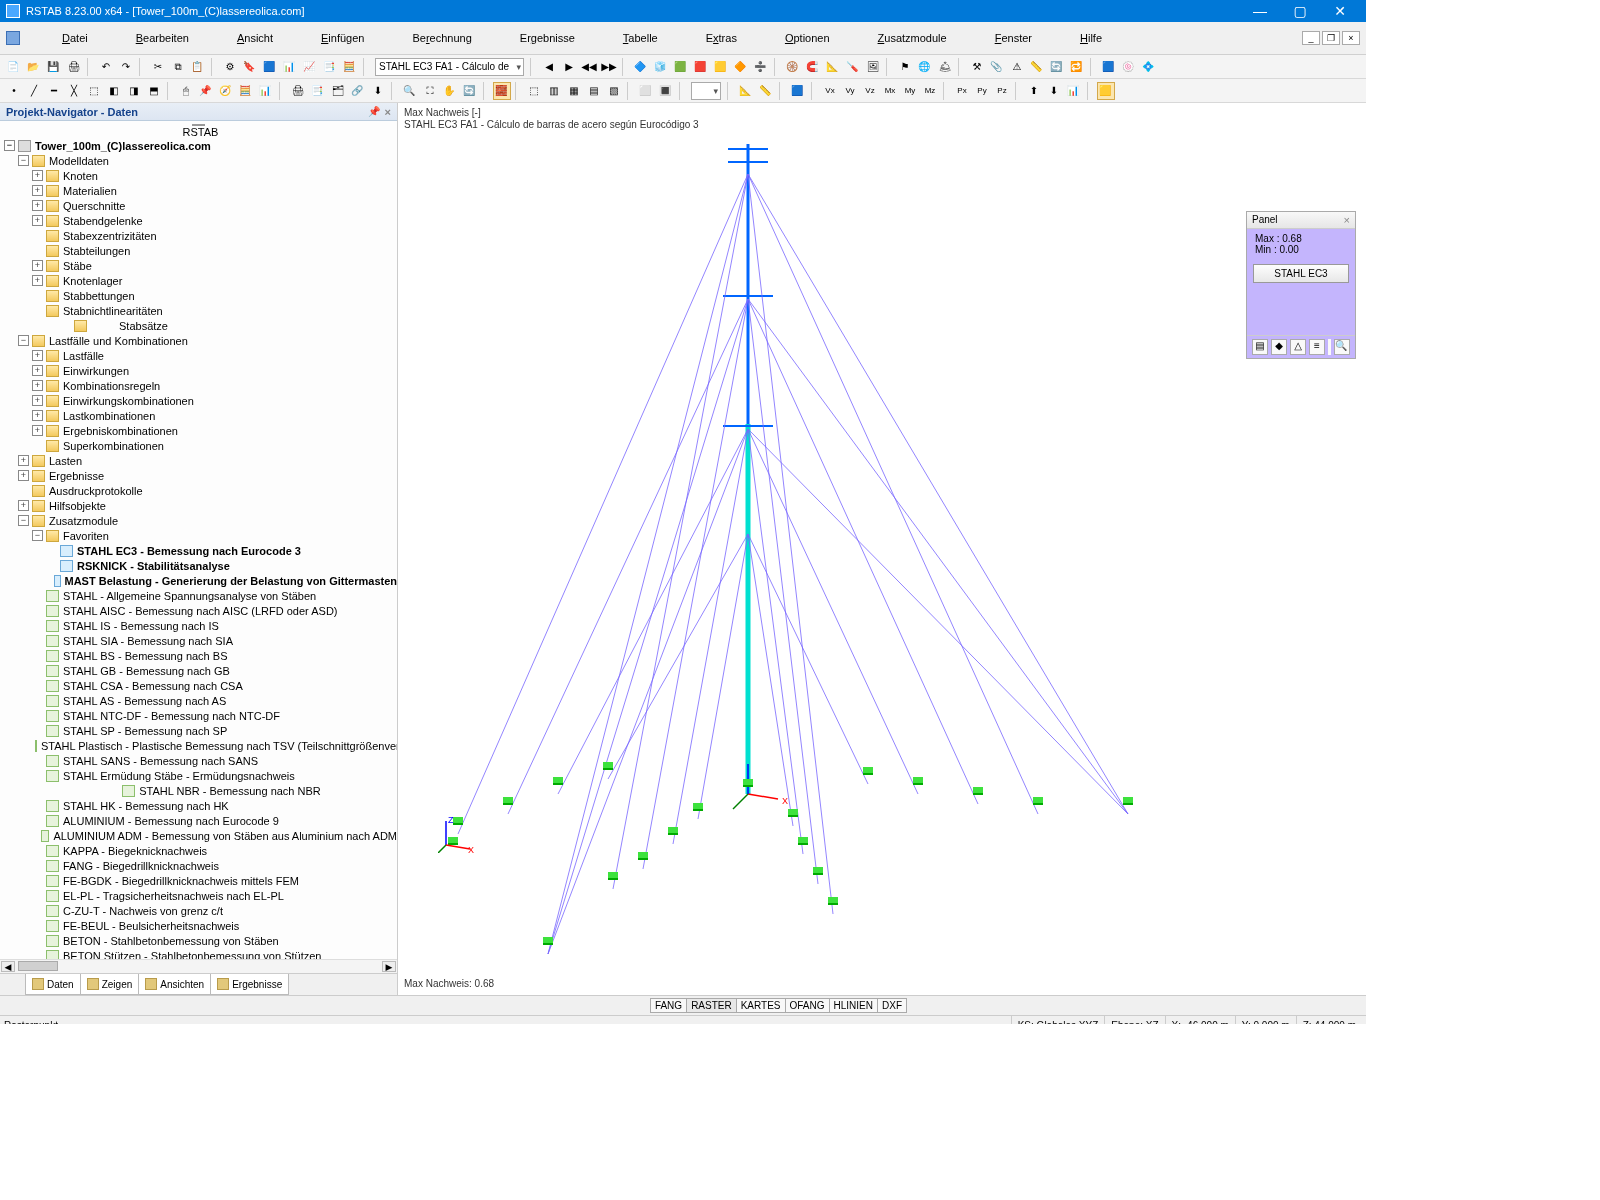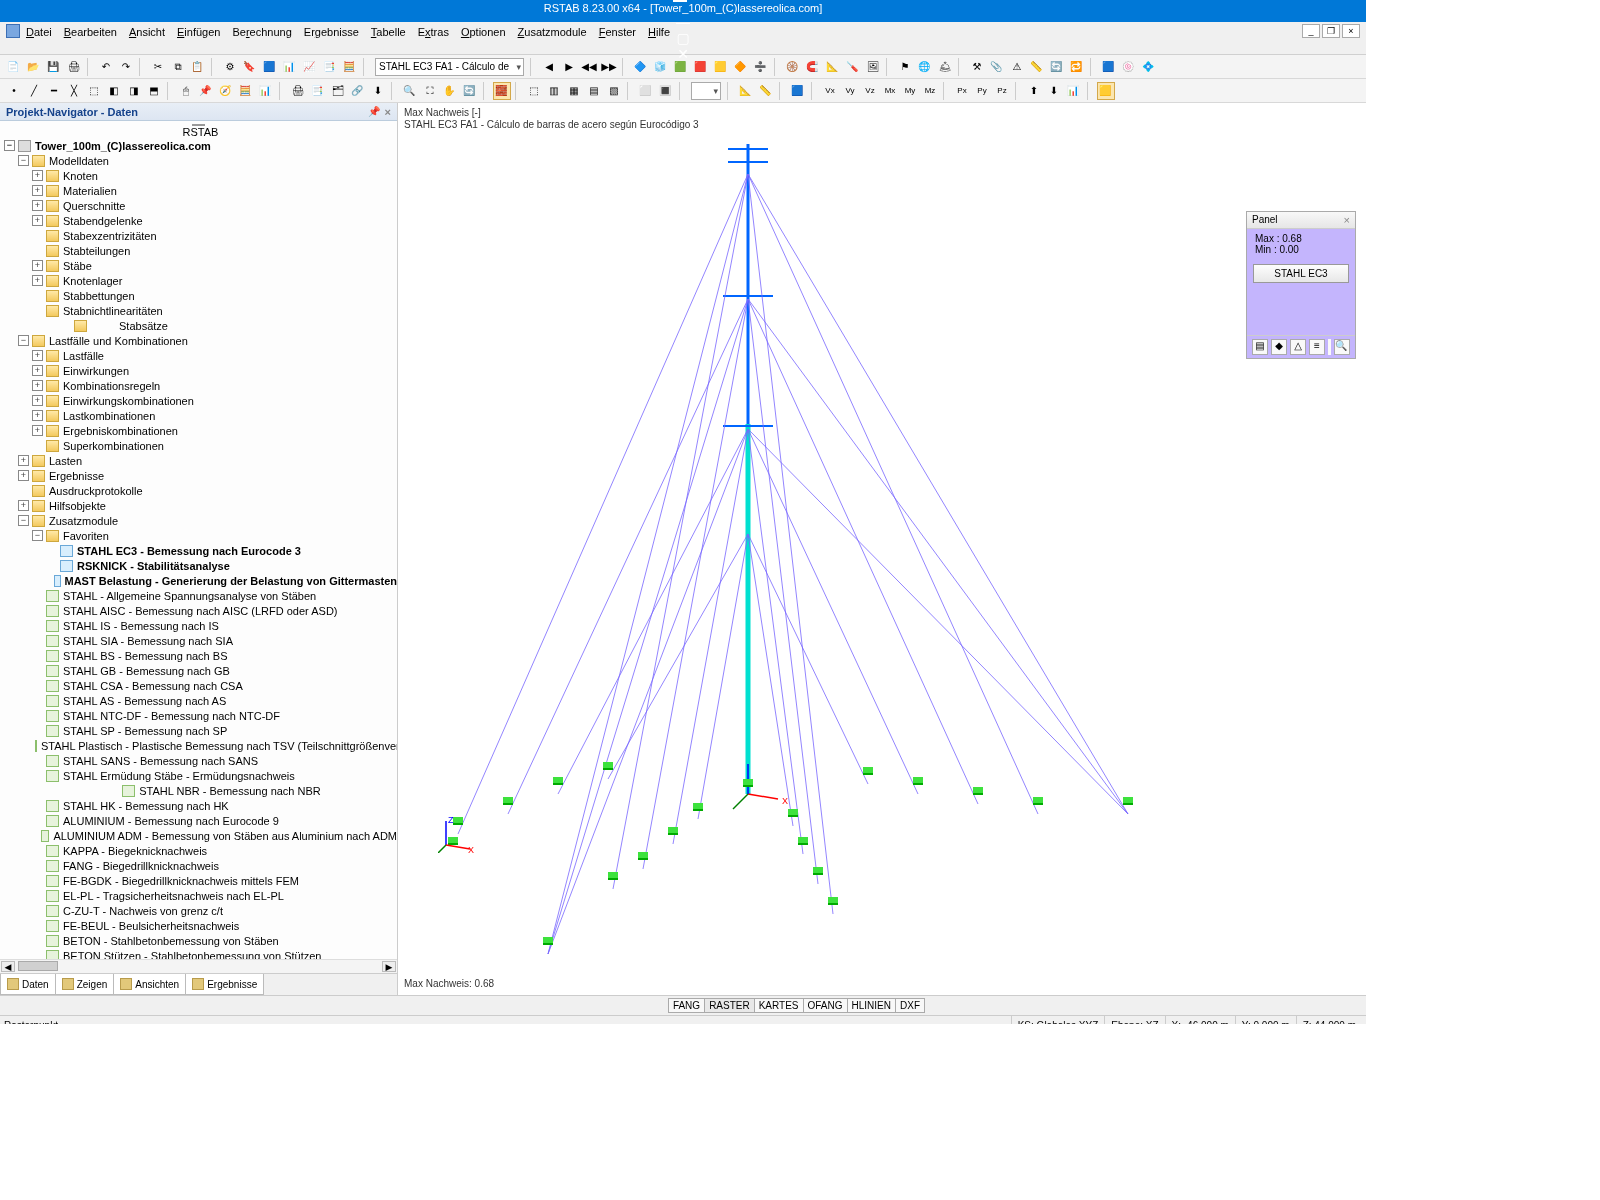--- a/index.html
+++ b/index.html
@@ -1,21 +1,21 @@
 <!DOCTYPE html>
 <html><head>
 <meta charset="utf-8">
 <style>
   * { box-sizing: border-box; margin: 0; padding: 0; }
   body { font-family: "Segoe UI", Tahoma, sans-serif; font-size: 11px; background: #fff; overflow: hidden; width: 1366px; height: 1024px; }
-  .titlebar { background: #0078d7; color: #fff; height: 22px; display: flex; align-items: center; padding: 0 6px; flex-direction: column; }
+  .titlebar { background: #0078d7; color: #fff; height: 22px; display: flex; align-items: center; padding: 0 6px; }
   .titlebar .icon { width: 14px; height: 14px; background: #4aa8ff; border: 1px solid #fff; margin-right: 6px; }
   .titlebar .spacer { flex: 1; }
   .titlebar .winbtn { width: 40px; text-align: center; font-size: 14px; }
-  .menubar { background: #f0f0f0; height: 22px; display: flex; align-items: flex-end; padding: 16px 6px; border-bottom: 1px solid #d0d0d0; }
+  .menubar { background: #f0f0f0; height: 22px; display: flex; align-items: center; padding: 16px 6px; border-bottom: 1px solid #d0d0d0; gap: 36px; }
   .menubar .mic { width: 14px; height: 14px; background: #7aa7e0; margin-right: 6px; border: 1px solid #3c6fb5; }
   .menubar span { margin-right: 12px; }
   .menubar u { text-decoration: underline; }
   .mdi-controls { margin-left: auto; display: flex; }
   .mdi-controls div { width: 18px; height: 14px; border: 1px solid #aaa; margin-left: 2px; font-size: 9px; text-align: center; line-height: 12px; background: #fff; }
   .toolbar { background: #f4f4f4; border-bottom: 1px solid #d8d8d8; display: flex; align-items: center; padding: 2px 4px; height: 24px; }
   .tbtn { width: 18px; height: 18px; margin: 0 1px; display: inline-flex; align-items: center; justify-content: center; font-size: 10px; }
   .tbtn.sep { width: 6px; border-left: 1px solid #ccc; margin: 0 3px; }
   .tcombo { height: 18px; border: 1px solid #aaa; background: #fff; font-size: 10px; padding: 0 14px 0 3px; display: inline-flex; align-items: center; min-width: 110px; margin: 0 3px; position: relative; }
   .tcombo::after { content: "▾"; position: absolute; right: 2px; font-size: 9px; color: #555; }
@@ -30,42 +30,42 @@
   .ticon { width: 13px; height: 12px; margin-right: 4px; display: inline-block; }
   .folder { background: linear-gradient(#ffe9a8,#f3c95e); border: 1px solid #cda73e; }
   .folderc { background: linear-gradient(#ffe9a8,#f3c95e); border: 1px solid #cda73e; }
   .nodeico { background: #ddd; border: 1px solid #999; }
   .mod { background: #d8eefd; border: 1px solid #6aa8d8; }
   .mod2 { background: #e7f3dc; border: 1px solid #8cbf6c; }
   .tree-row.bold { font-weight: bold; }
   .nav-scroll { height: 14px; background: #f4f4f4; border-top: 1px solid #ddd; display: flex; }
   .nav-scroll .bar { width: 40px; background: #d0d0d0; margin-left: 2px; border: 1px solid #aaa; height: 10px; margin-top: 1px; }
   .nav-scroll .arrow { width: 14px; text-align: center; font-size: 9px; border: 1px solid #bbb; background: #eee; margin: 1px; }
-  .nav-tabs { height: 22px; background: #f0f0f0; display: flex; border-top: 1px solid #ccc; }
+  .nav-tabs { height: 22px; background: #f0f0f0; display: flex; border-top: 1px solid #ccc; padding-left: 25px; }
   .nav-tab { border: 1px solid #bbb; border-top: none; background: #fff; padding: 2px 6px; margin-right: -1px; display: flex; align-items: center; font-size: 10px; }
   .nav-tab .ti { width: 12px; height: 12px; margin-right: 3px; background: #e2c87a; border: 1px solid #b89b4b; }
   .viewport { flex: 1; position: relative; background: #fff; }
   .vp-label { position: absolute; left: 6px; font-size: 10px; color: #333; }
   .axes { position: absolute; left: 40px; bottom: 140px; font-size: 10px; }
   .anchor { width: 10px; height: 8px; background: #3de23d; display: inline-block; position: absolute; border-bottom: 2px solid #0a0; }
   .panel { position: absolute; right: 10px; top: 108px; width: 110px; background: #c4b5fd; border: 1px solid #aaa; }
   .panel-hdr { background: linear-gradient(#f8f8f8,#e6e6e6); padding: 2px 5px; font-size: 10px; border-bottom: 1px solid #ccc; display: flex; }
   .panel-hdr .x { margin-left: auto; color: #888; font-size: 11px; }
   .panel-body { padding: 4px 6px; font-size: 10px; }
   .legend { width: 24px; height: 140px; margin: 6px auto; background: linear-gradient(to bottom,#d40000,#ff6a00,#ffd800,#b6ff00,#4cff00,#00ff90,#00ffff,#0094ff,#0026ff); border: 1px solid #999; position: relative; }
   .legend-ticks { position: absolute; right: -6px; top: 0; bottom: 0; }
   .legend-ticks div { height: 10px; border-top: 1px solid #555; width: 5px; }
   .panel-vals { text-align: left; padding: 4px 8px; font-size: 10px; }
   .panel-btn { margin: 5px 6px; border: 1px solid #999; background: linear-gradient(#fdfdfd,#e7e7e7); text-align: center; padding: 3px 0; font-size: 10px; }
   .panel-tools { padding: 3px 5px; display: flex; gap: 3px; border-top: 1px solid #ccc; margin-top: 52px; }
   .panel-tools div { width: 16px; height: 16px; border: 1px solid #aaa; background: #f9f9f9; font-size: 10px; text-align: center; }
   .panel-tools .sp { flex: 1; border: none; }
   .statusbar { height: 20px; background: #f0f0f0; border-top: 1px solid #ccc; display: flex; align-items: center; font-size: 10px; padding: 0 4px; }
   .statusbar .cell { border-left: 1px solid #ccc; padding: 0 6px; height: 100%; display: flex; align-items: center; }
-  .status2 { height: 20px; background: #f0f0f0; border-top: 1px solid #ccc; display: flex; align-items: center; font-size: 10px; padding: 0 2px; }
+  .status2 { height: 20px; background: #f0f0f0; border-top: 1px solid #ccc; display: flex; align-items: center; font-size: 10px; padding: 0 20px; }
   .snap { border: 1px solid #aaa; padding: 1px 4px; margin-right: -1px; background: #f8f8f8; }
   svg.tower { position: absolute; left: 0; top: 0; width: 100%; height: 100%; }
 </style>
 </head>
 <body>
 
 <div class="titlebar">
   <div class="icon"></div>
   <span>RSTAB 8.23.00 x64 - [Tower_100m_(C)lassereolica.com]</span>
   <div class="spacer"></div>

